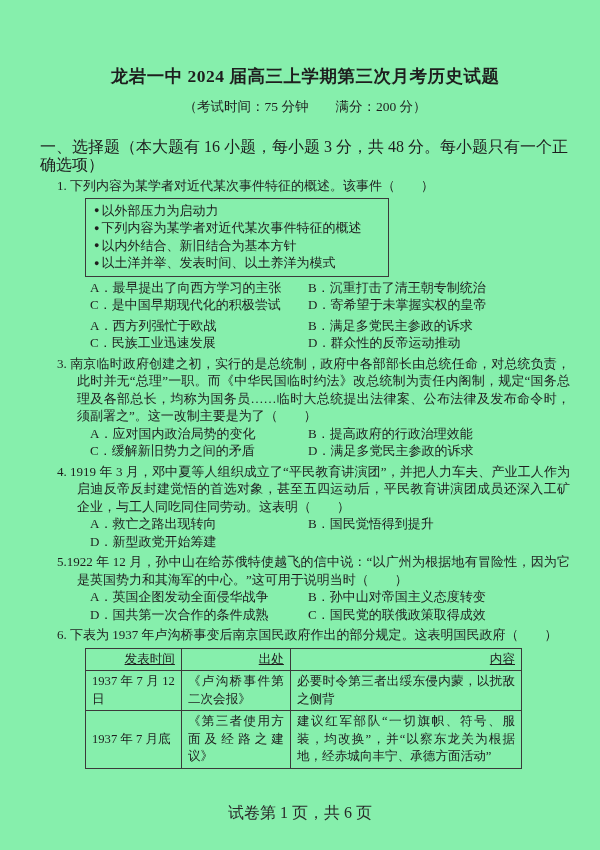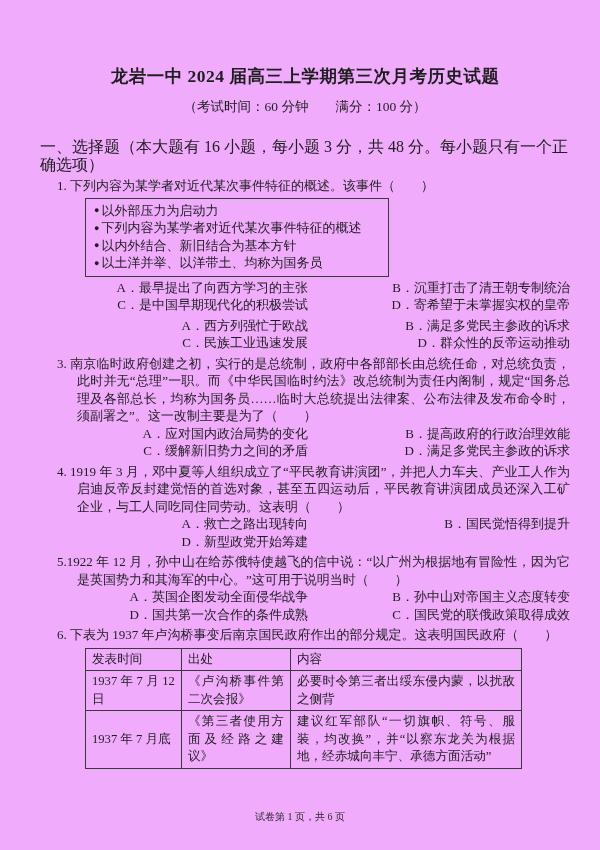--- a/index.html
+++ b/index.html
@@ -8,21 +8,21 @@
     width: 600px; height: 850px;
     font-family: "Liberation Serif", "DejaVu Serif", serif;
     color: #1e1e1e;
     font-size: 13px;
   }
   .page {
     position: relative;
     width: 600px; height: 850px;
     padding: 64px 30px 0 40px;
     overflow: hidden;
-    background: #f0abfc;
+    background: #86efac;
   }
   .title {
     text-align: center;
     font-size: 17.5px;
     font-weight: bold;
     line-height: 24px;
     letter-spacing: 0.5px;
   }
   .meta {
     text-align: center;
@@ -49,66 +49,66 @@
     border: 1.3px solid #3a3a3a;
     padding: 3px 8px 4px 8px;
   }
   .box-item { line-height: 17px; }
   .bullet { margin-right: 2px; font-size: 9px; vertical-align: 1.5px; }
   .options {
     padding-left: 50px;
     display: grid;
     grid-template-columns: 218px 1fr;
   }
-  .option { line-height: 17.5px; text-align: right; }
+  .option { line-height: 17.5px; }
   .q-table {
     margin: 4px 0 4px 45px;
     width: 437px;
     border-collapse: collapse;
     font-size: 12.6px;
     table-layout: fixed;
   }
   .q-table th, .q-table td {
     border: 1px solid #3a3a3a;
     padding: 2px 6px;
     line-height: 17.5px;
     vertical-align: middle;
   }
-  .q-table th { font-weight: normal; text-align: left; }
+  .q-table th { font-weight: normal; text-align: right; text-decoration: underline; }
   .q-table td { text-align: left; text-align: justify; }
   .col-date { width: 22%; }
   .col-src  { width: 25%; }
   .col-content { width: 53%; }
   .footer {
     position: absolute;
     left: 0; right: 0; bottom: 26px;
     text-align: center;
-    font-size: 10px;
+    font-size: 16px;
     color: #2a2a2a;
   }
 </style>
 </head>
 <body>
 
 <div class="page">
 
   <div class="title">龙岩一中 2024 届高三上学期第三次月考历史试题</div>
-  <div class="meta">（考试时间：60 分钟　　满分：100 分）</div>
+  <div class="meta">（考试时间：75 分钟　　满分：200 分）</div>
 
   <div class="section-title">一、选择题（本大题有 16 小题，每小题 3 分，共 48 分。每小题只有一个正确选项）</div>
 
   <div class="question">
     <div class="q-line">
       <span class="q-num">1. </span><span>下列内容为某学者对近代某次事件特征的概述。该事件（　　）</span>
     </div>
     <div class="feature-box">
       <div class="box-item"><span class="bullet">●</span><span>以外部压力为启动力</span></div>
       <div class="box-item"><span class="bullet">●</span><span>下列内容为某学者对近代某次事件特征的概述</span></div>
       <div class="box-item"><span class="bullet">●</span><span>以内外结合、新旧结合为基本方针</span></div>
-      <div class="box-item"><span class="bullet">●</span><span>以土洋并举、以洋带土、均称为国务员</span></div>
+      <div class="box-item"><span class="bullet">●</span><span>以土洋并举、发表时间、以土养洋为模式</span></div>
     </div>
     <div class="options">
       <span class="option">A．最早提出了向西方学习的主张</span>
       <span class="option">B．沉重打击了清王朝专制统治</span>
       <span class="option">C．是中国早期现代化的积极尝试</span>
       <span class="option">D．寄希望于未掌握实权的皇帝</span>
     </div>
   </div>
 
   <div class="question">

